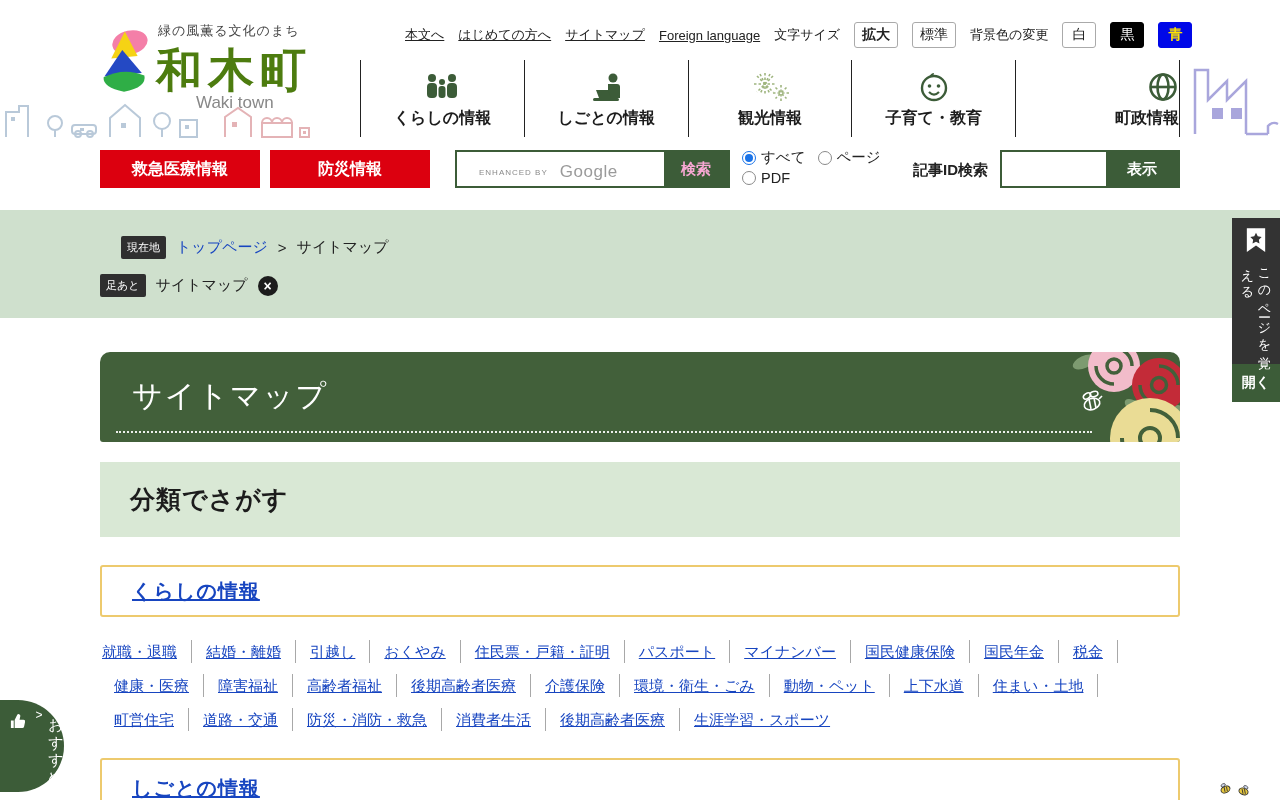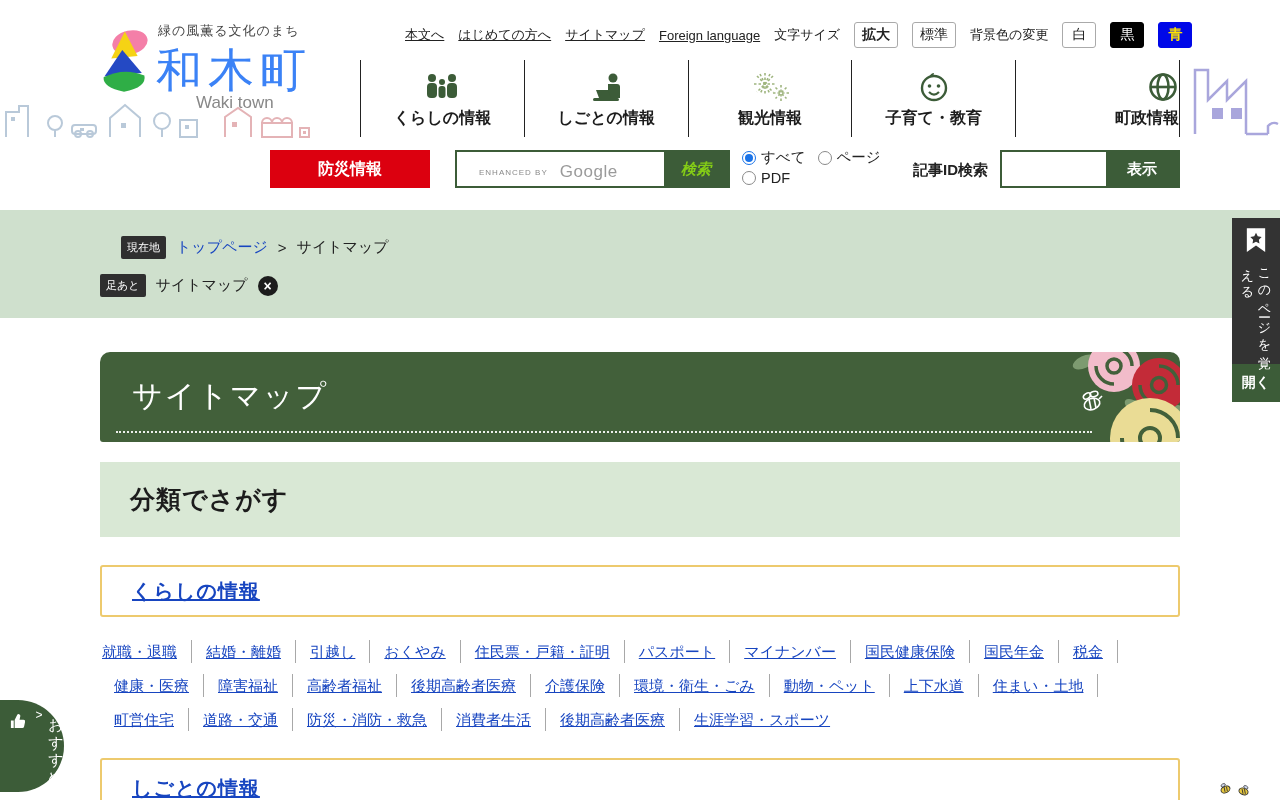--- a/index.html
+++ b/index.html
@@ -6,21 +6,21 @@
   html,body { width:1280px; height:800px; }
   body {
     font-family: "Liberation Sans", "DejaVu Sans", sans-serif;
     background:#fff; position:relative; overflow:hidden; color:#222;
   }
   .abs { position:absolute; }
 
   
   .header { position:absolute; top:0; left:0; width:1280px; height:210px; background:#fff;padding-left:20px; }
   .tagline { position:absolute; left:158px; top:22px; font-size:13px; color:#444; letter-spacing:1px; }
-  .site-name { position:absolute; left:156px; top:40px; font-size:46px; font-weight:normal; color:#3b82f6; letter-spacing:6px; }
+  .site-name { position:absolute; left:156px; top:40px; font-size:46px; font-weight:bold; color:#4d7c0f; letter-spacing:6px; }
   .site-en { position:absolute; left:196px; top:93px; font-size:17px; color:#888; }
 
   .utility { position:absolute; left:405px; top:22px; width:790px; display:flex; align-items:center; gap:14px; font-size:13px; }
   .utility a { color:#222; text-decoration:underline; cursor:pointer; white-space:nowrap; }
   .utility .plain { color:#222; white-space:nowrap; }
   .chip { display:inline-flex; align-items:center; justify-content:center; min-width:34px; height:26px; padding:0 7px;
           border:1px solid #aaa; border-radius:3px; background:#fff; font-size:14px; cursor:pointer; }
   .chip.bold { font-weight:bold; }
   .chip.black { background:#000; color:#fff; border-color:#000; }
   .chip.blue { background:#0008e8; color:#ffe400; border-color:#0008e8; font-weight:bold; }
@@ -33,22 +33,22 @@
   .nav-icon { height:34px; display:flex; align-items:flex-end; }
 
   
   .red-btn { position:absolute; top:150px; width:160px; height:38px; background:#dc000f; color:#fff;
              font-size:16px; font-weight:bold; display:flex; align-items:center; justify-content:center; cursor:pointer; }
   .search-box { position:absolute; left:455px; top:150px; width:275px; height:38px; border:2px solid #3c5c38; background:#fff; }
   .search-wm { position:absolute; left:10px; top:10px; display:flex; align-items:center; gap:12px; pointer-events:none;margin-left:12px; }
   .wm-small { font-size:8px; color:#8a8a8a; letter-spacing:1px; }
   .wm-brand { font-size:17px; color:#9a9a9a; font-weight:500; letter-spacing:0.5px; }
   .search-input { position:absolute; left:0; top:0; width:206px; height:34px; border:none; outline:none; background:transparent; padding:0 8px; font-size:14px; }
-  .go-btn { position:absolute; right:0; top:0; width:64px; height:34px; background:#3c5c38; color:#84cc16; border:none;
-            font-size:15px; font-weight:bold; cursor:pointer; font-family:inherit;font-style:italic; }
+  .go-btn { position:absolute; right:0; top:0; width:64px; height:34px; background:#3c5c38; color:#f9a8d4; border:none;
+            font-size:15px; font-weight:bold; cursor:pointer; font-family:inherit; }
   .scopes { position:absolute; left:742px; top:148px; font-size:14.5px; }
   .scope-row { display:flex; gap:12px; margin-bottom:3px; }
   .scope { display:flex; align-items:center; gap:5px; cursor:pointer; }
   .radio { width:14px; height:14px; border-radius:50%; border:1px solid #8a8a8a; background:#fff; display:inline-block; position:relative; }
   .radio.checked { border-color:#1a73e8; }
   .radio.checked::after { content:""; position:absolute; left:2px; top:2px; width:8px; height:8px; border-radius:50%; background:#1a73e8; }
   .id-label { position:absolute; left:913px; top:161px; font-size:15px; font-weight:bold; }
   .id-box { position:absolute; left:1000px; top:150px; width:180px; height:38px; border:2px solid #3c5c38; background:#fff; }
   .id-input { position:absolute; left:0; top:0; width:104px; height:34px; border:none; outline:none; padding:0 6px; font-size:14px; }
   .show-btn { position:absolute; right:0; top:0; width:72px; height:34px; background:#3c5c38; color:#fff; border:none;
@@ -228,20 +228,21 @@
 
   <svg class="abs" style="right:0; top:58px;" width="95" height="78" viewBox="0 0 95 78">
     <g stroke="#a9a6dc" stroke-width="2.5" fill="none">
       <path d="M10,76 V12 h13 v30 l19,-19 v19 l19,-19 v53"></path>
       <path d="M61,76 h22 M83,76 v-8 a8,8 0 0 1 10,-2"></path>
     </g>
     <rect x="27" y="50" width="11" height="11" fill="#a9a6dc"></rect>
     <rect x="46" y="50" width="11" height="11" fill="#a9a6dc"></rect>
   </svg>
 
+  <div class="red-btn" style="left:100px;">救急医療情報</div>
   <div class="red-btn" style="left:270px;">防災情報</div>
 
   <div class="search-box">
     <input class="search-input" type="text" style="">
     <span class="search-wm">
       <span class="wm-small">ENHANCED BY</span>
       <span class="wm-brand">Google</span>
     </span>
     <button class="go-btn">検索</button>
   </div>

